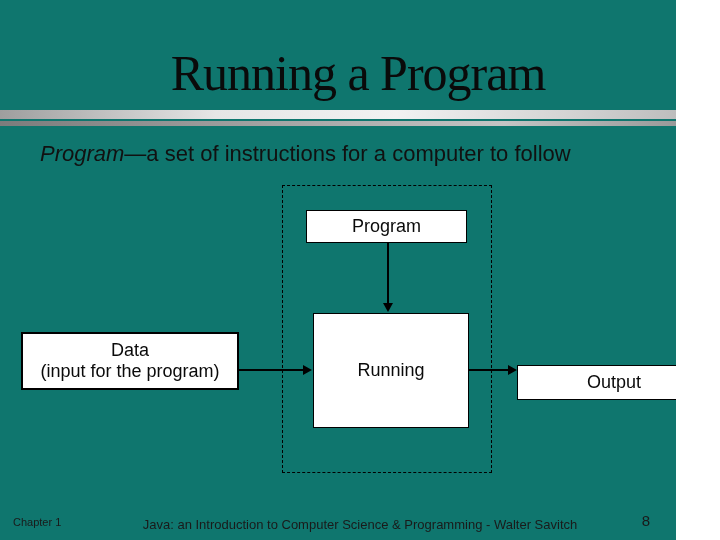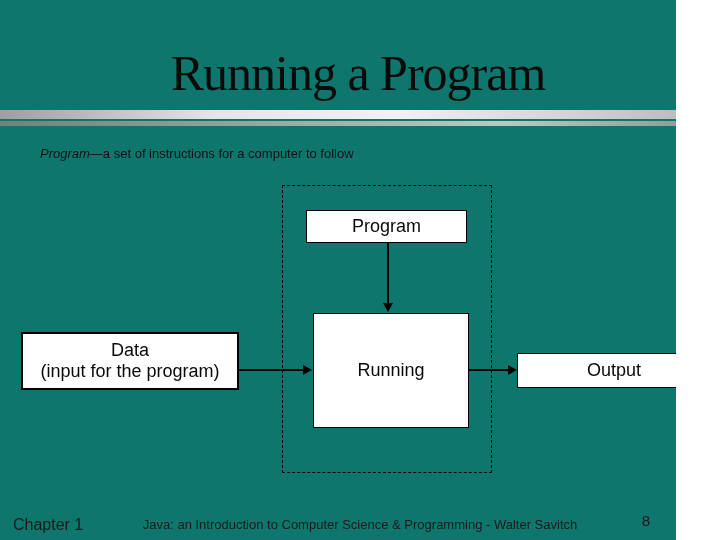--- a/index.html
+++ b/index.html
@@ -44,21 +44,21 @@
     width: 720px;
     height: 5px;
     background: linear-gradient(90deg, #7c7c7c 0%, #ababab 45%, #c4c4c4 70%, #8f8f8f 100%);
   }
 
   
   .subtitle {
     position: absolute;
     top: 143px;
     left: 40px;
-    font-size: 13px;
+    font-size: 22px;
     line-height: 22px;
     color: #111111;
     white-space: nowrap;
   }
   .subtitle .em { font-style: italic; }
 
   
   .box {
     position: absolute;
     box-sizing: border-box;
@@ -77,33 +77,33 @@
     box-sizing: border-box;
     left: 282px;
     top: 185px;
     width: 210px;
     height: 288px;
     border: 1px dashed #000000;
   }
   .box-program  { left: 306px; top: 210px; width: 161px; height: 33px; }
   .box-computer { left: 313px; top: 313px; width: 156px; height: 115px; }
   .box-data     { left: 21px;  top: 332px; width: 218px; height: 58px; border-width: 2px; }
-  .box-output   { left: 517px; top: 353px; width: 162px; height: 35px; padding-left: 32px; }
+  .box-output   { left: 517px; top: 365px; width: 162px; height: 35px; padding-left: 32px; }
 
   .arrow-line { position: absolute; background: #000000; }
   .arrow-head { position: absolute; width: 0; height: 0; }
   .head-down  { border-left: 5px solid transparent; border-right: 5px solid transparent; border-top: 9px solid #000000; }
   .head-right { border-top: 5px solid transparent; border-bottom: 5px solid transparent; border-left: 9px solid #000000; }
 
   
   .footer-left {
     position: absolute;
     left: 13px;
     top: 516px;
-    font-size: 16px;
+    font-size: 11px;
     color: #1a1a1a;
   }
   .footer-center {
     position: absolute;
     left: 0;
     top: 517px;
     width: 720px;
     text-align: center;
     font-size: 13px;
     color: #1a1a1a;

